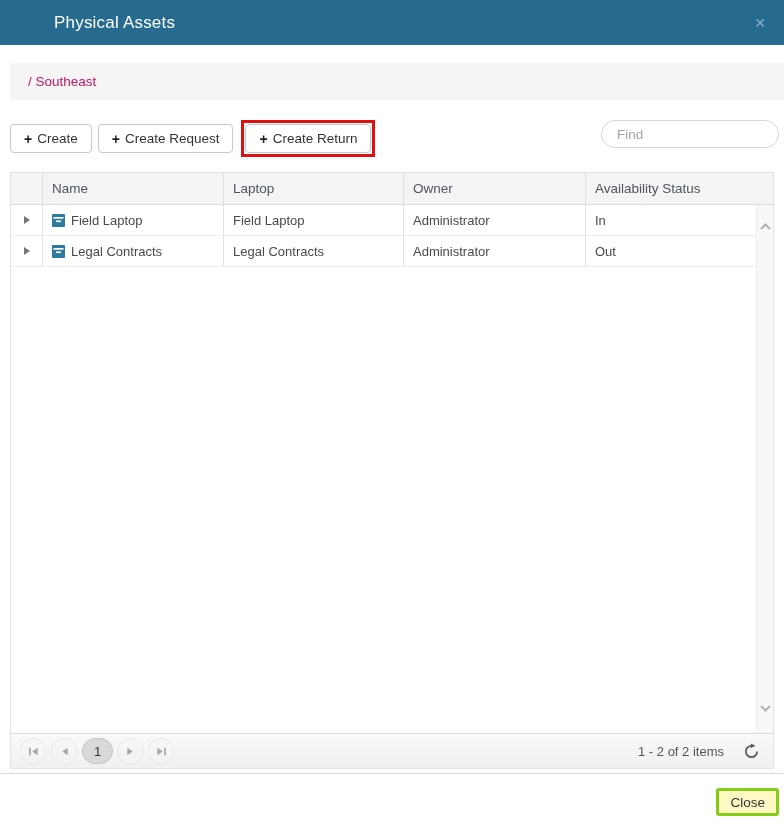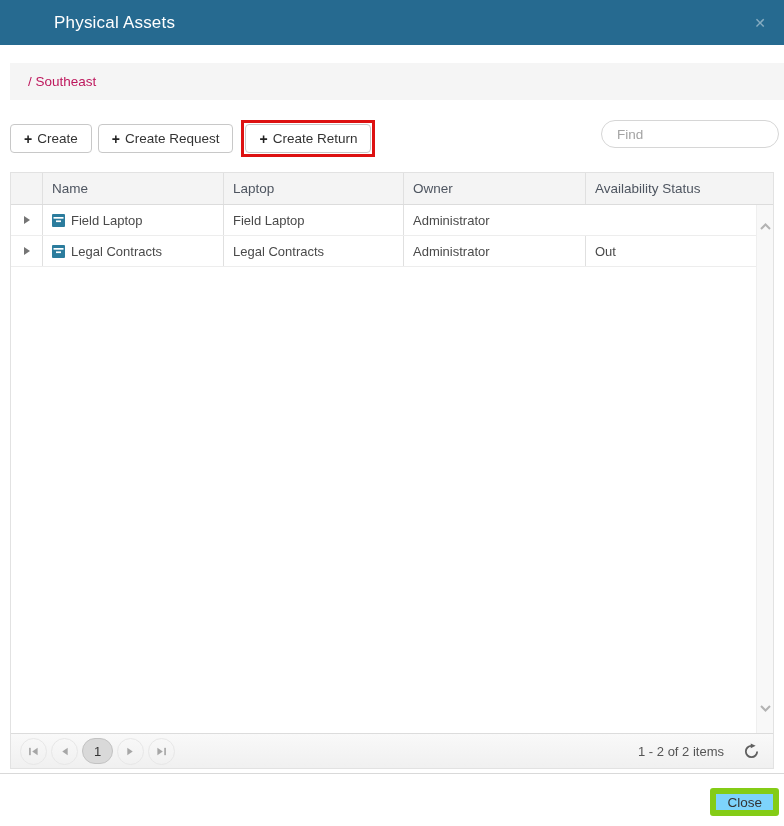--- a/index.html
+++ b/index.html
@@ -109,21 +109,21 @@
     margin-right:4px; font-size:13px; cursor:pointer;
   }
   .pg-spacer { flex:1; }
   .pg-summary { margin-right:17px; color:#555; }
   .pg-refresh { background:none; border:none; cursor:pointer; display:flex; align-items:center; padding:2px; margin-right:2px; }
 
   
   .footer-divider { position:absolute; top:773px; left:0; right:0; border-top:1px solid #d9d9d9; }
   .close-btn {
     position:absolute; top:788px; right:5px; height:28px; min-width:53px;
-    background:#7dd3fc; border:6px solid #84cc16; border-radius:3px;
+    background:#fef9c3; border:3px solid #84cc16; border-radius:3px;
     font-size:13.5px; color:#333; cursor:pointer; padding:0 11px;
     font-family:inherit;
   }
 </style>
 </head>
 <body>
 
 <div class="dlg-header">
   <div class="dlg-title">Physical Assets</div>
   <div class="dlg-close">✕</div>
@@ -175,20 +175,21 @@
           <svg width="13" height="13" viewBox="0 0 13 13">
             <rect width="13" height="13" rx="1" fill="#2b7c9d"></rect>
             <rect x="1.5" y="3" width="10" height="1.7" fill="#ffffff"></rect>
             <rect x="4" y="6.4" width="5" height="1.7" fill="#ffffff"></rect>
           </svg>
         </span>
         <span>Field Laptop</span>
       </div>
       <div class="cell c-title vline">Field Laptop</div>
       <div class="cell c-owner vline">Administrator</div>
+      <div class="cell c-avail vline">In</div>
       <div class="cell c-fill"></div>
     </div>
 
     <div class="grow">
       <div class="cell c-exp">
         <span class="tri-right"></span>
       </div>
       <div class="cell c-name vline">
         <span class="asset-ico">
           <svg width="13" height="13" viewBox="0 0 13 13">

